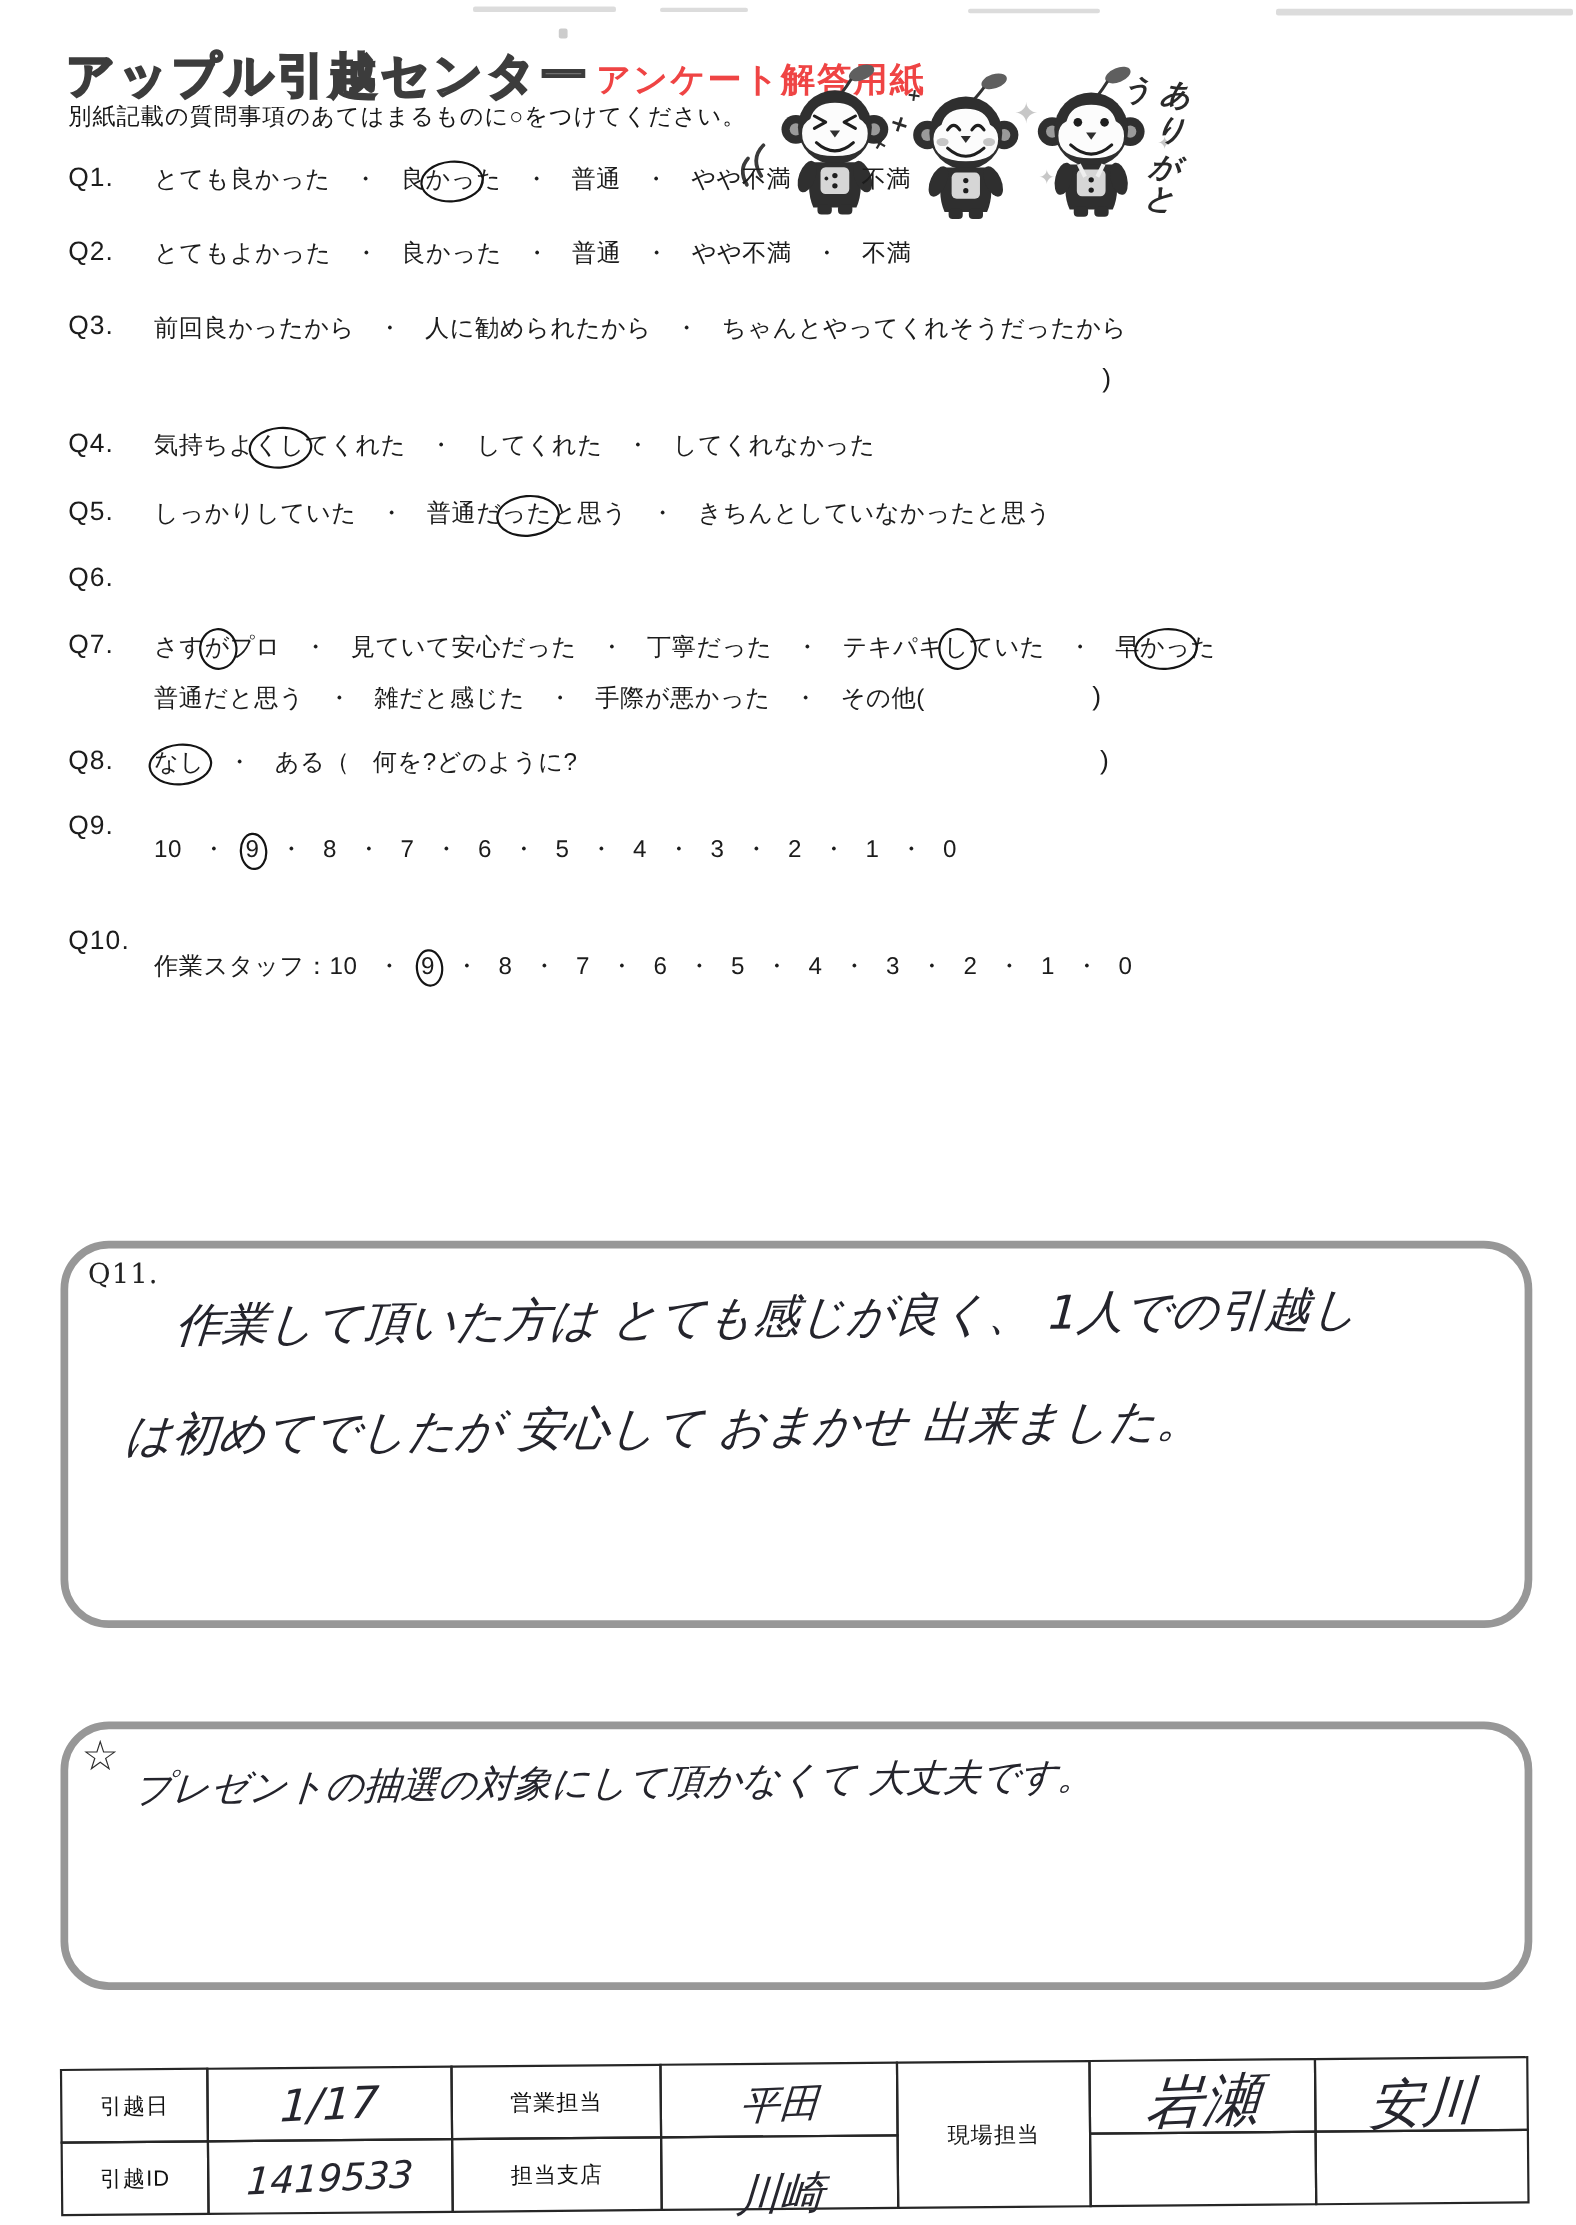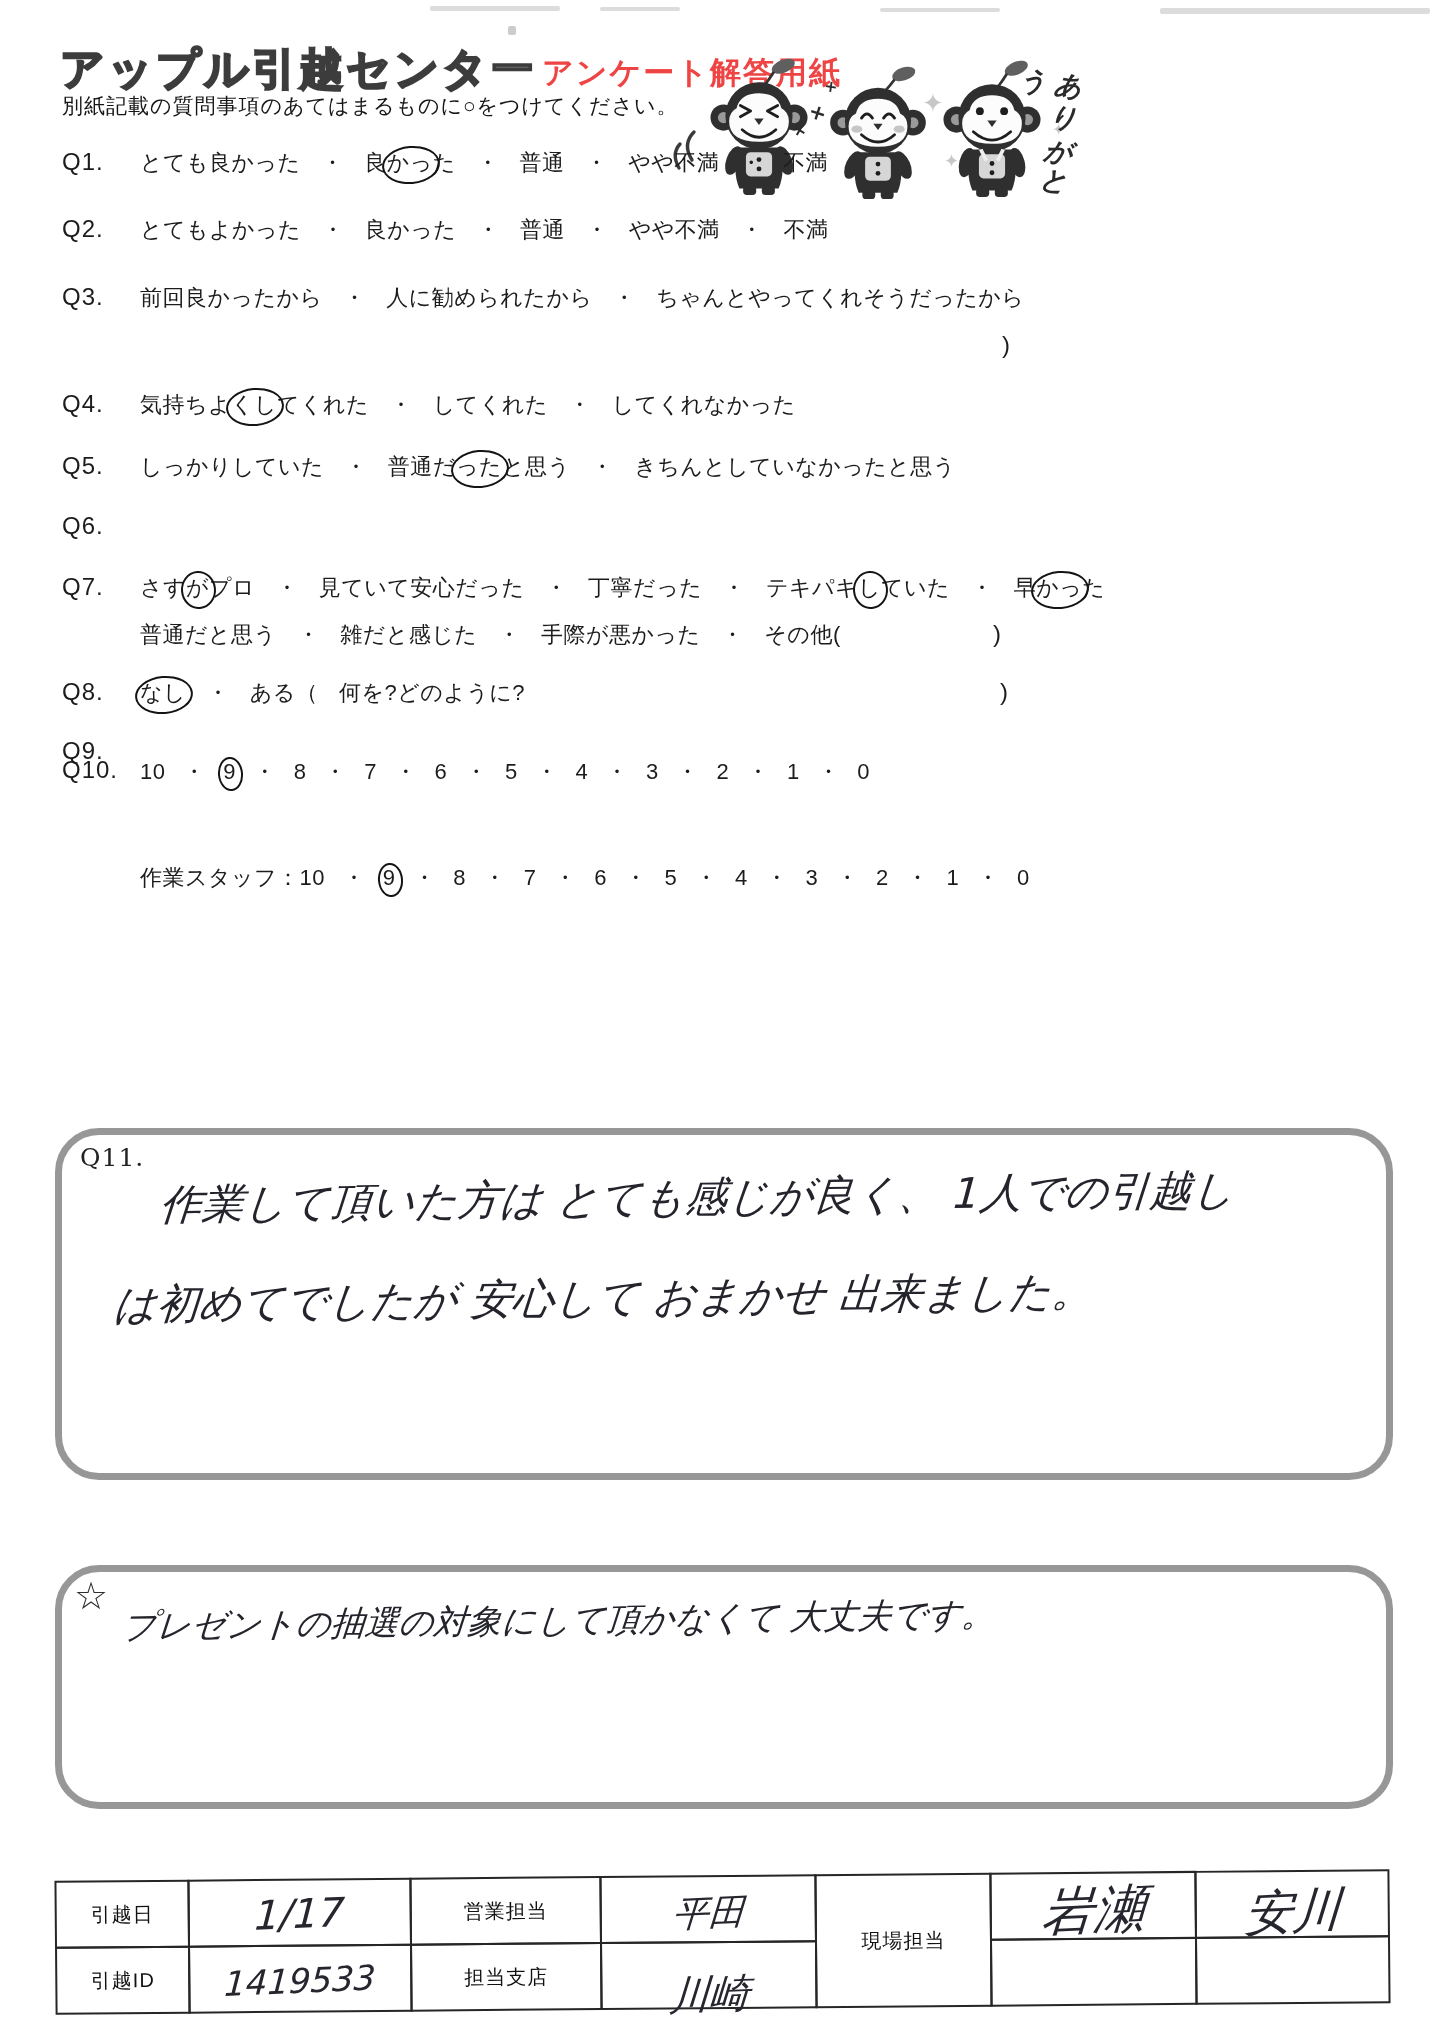--- a/index.html
+++ b/index.html
@@ -175,21 +175,21 @@
   <span class="qtext" style="top:620px;">普通だと思う ・ 雑だと感じた ・ 手際が悪かった ・ その他(</span>
   <span class="close-paren" style="left:993px;top:620px;">)</span>
 
   <span class="qlabel" style="top:678px;">Q8.</span>
   <span class="qtext" style="top:678px;"><span class="circ">なし</span><span> ・ ある（ 何を?どのように?</span></span>
   <span class="close-paren" style="left:1000px;top:678px;">)</span>
 
   <span class="qlabel" style="top:737px;">Q9.</span>
   <span class="qtext nums" style="top:737px;"><span>10 ・ </span><span class="circ">9</span><span> ・ 8 ・ 7 ・ 6 ・ 5 ・ 4 ・ 3 ・ 2 ・ 1 ・ 0</span></span>
 
-  <span class="qlabel" style="top:756px;">Q10.</span>
+  <span class="qlabel" style="top:842px;">Q10.</span>
   <span class="qtext nums" style="top:843px;"><span>作業スタッフ</span><span>：</span><span>10 ・ </span><span class="circ">9</span><span> ・ 8 ・ 7 ・ 6 ・ 5 ・ 4 ・ 3 ・ 2 ・ 1 ・ 0</span></span>
 
   <div class="answer-box" style="top:1128px;height:338px;">
     <span class="q11-label">Q11.</span>
     <div class="hw" style="position:absolute;left:98px;top:42px;font-size:42px;">作業して頂いた方は とても感じが良く、 1人での引越し</div>
     <div class="hw" style="position:absolute;left:52px;top:142px;font-size:42px;">は初めてでしたが 安心して おまかせ 出来ました。</div>
   </div>
 
   <div class="answer-box" style="top:1565px;height:230px;">
     <span class="star-mark" style="left:12px;top:2px;">☆</span>

